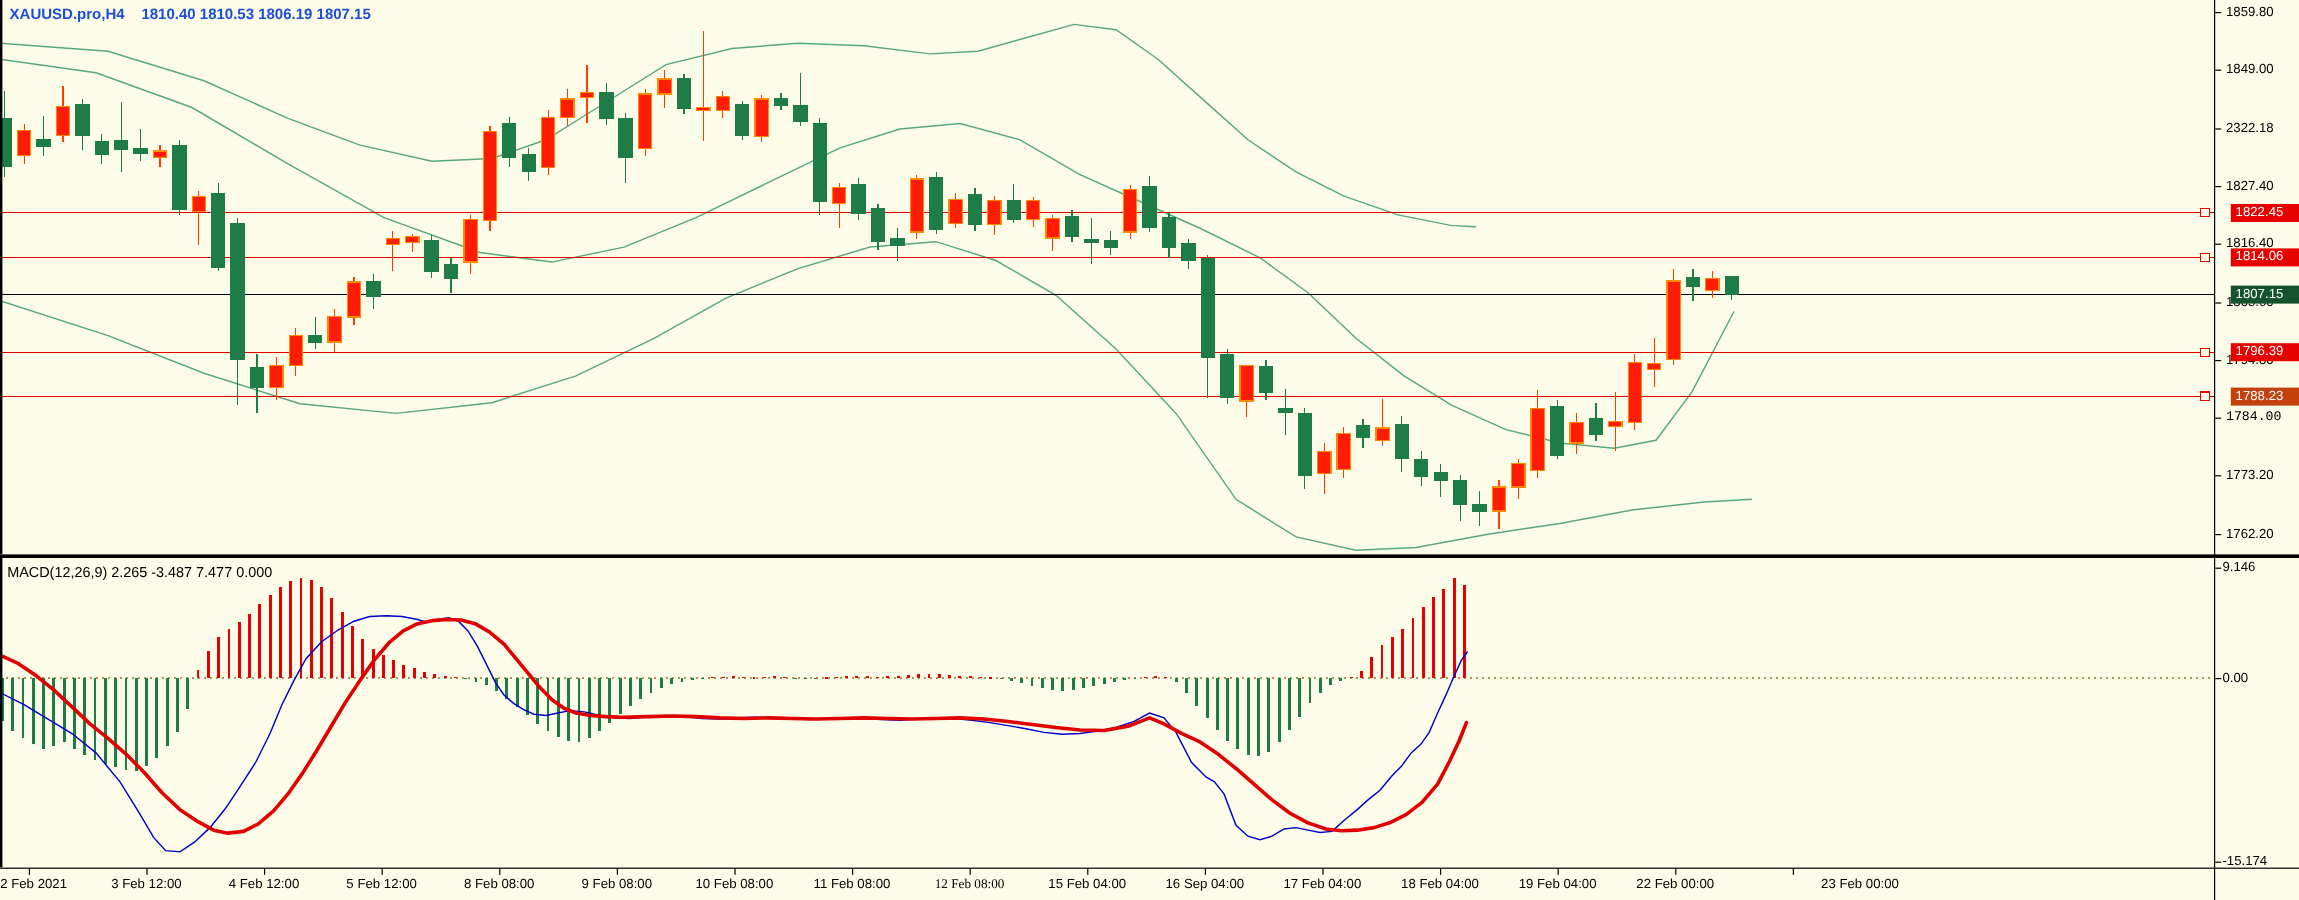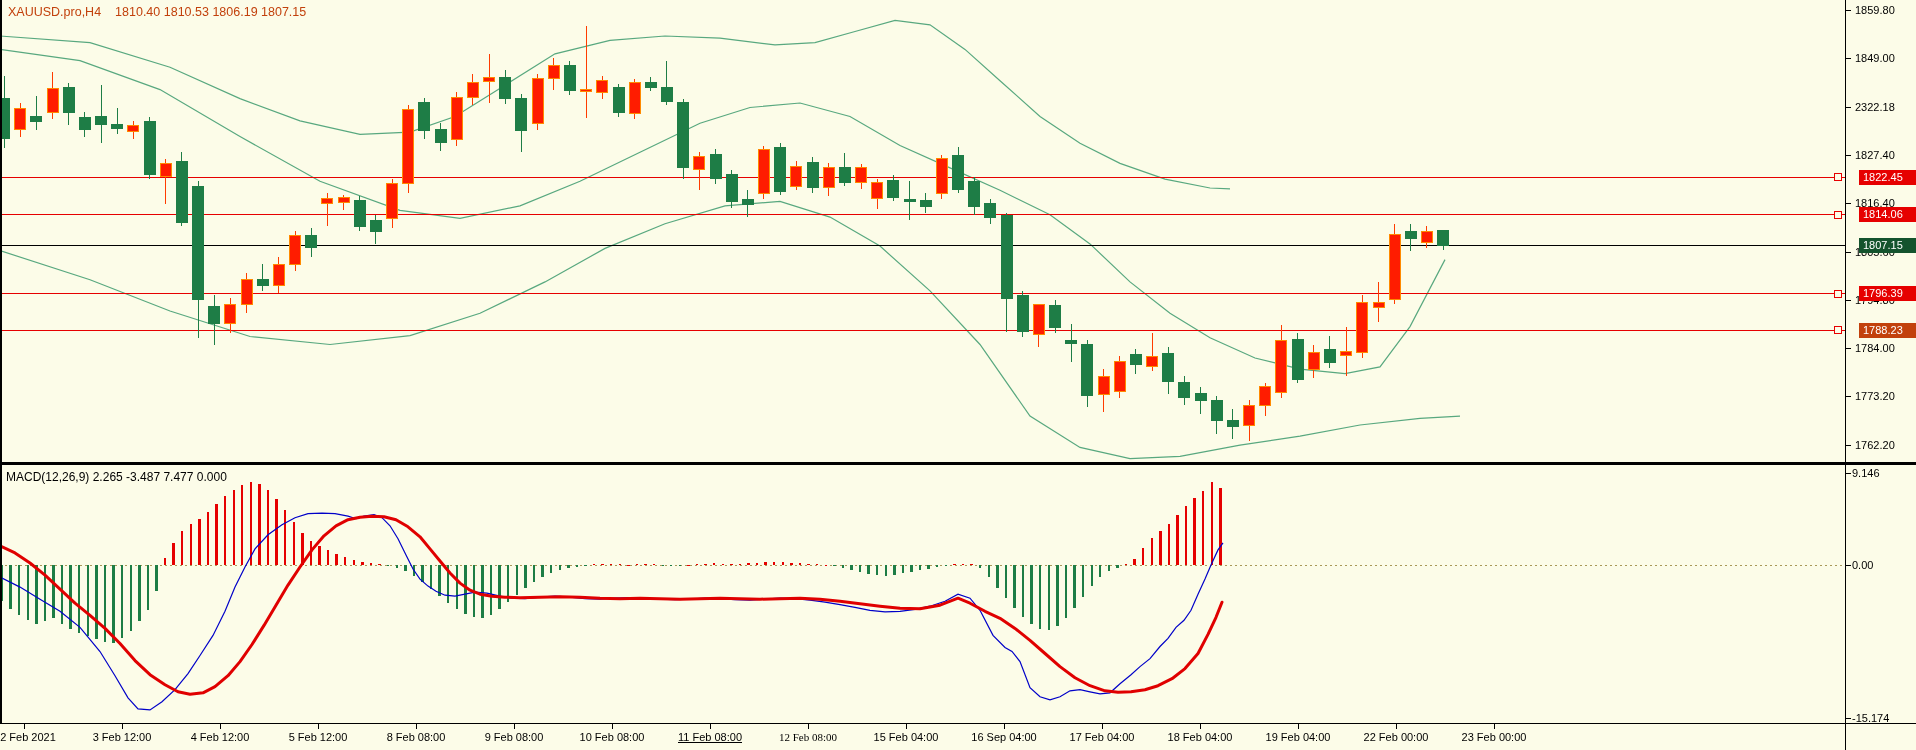--- a/index.html
+++ b/index.html
@@ -12,21 +12,21 @@
   #axis-border{position:absolute;left:1845px;top:0;width:1px;height:750px;background:#000;}
   #price-axis{position:absolute;left:1846px;top:0;width:70px;height:723px;}
   .axis-label{position:absolute;left:9px;font-size:11px;color:#000;white-space:nowrap;}
   .axis-tick{position:absolute;left:0;width:5px;height:1px;background:#000;}
   .price-tag{position:absolute;left:13px;width:60px;height:15px;line-height:15px;
              font-size:11px;color:#fff;padding-left:4px;white-space:nowrap;}
   #macd-scale .axis-label{left:5px;}
   #time-axis{position:absolute;left:0;top:723px;width:1916px;height:27px;border-top:1px solid #000;}
   .time-tick{position:absolute;top:0;width:1px;height:5px;background:#000;}
   .time-label{position:absolute;top:7px;font-size:11px;color:#000;white-space:nowrap;transform:translateX(-50%);}
-  #chart-title{position:absolute;left:8px;top:5px;font-size:12.5px;color:#c2410c;}
+  #chart-title{position:absolute;left:8px;top:5px;font-size:12.5px;color:#1d4ed8;font-weight:bold;}
   #chart-title .ohlc{margin-left:14px;}
   #macd-title{position:absolute;left:6px;top:470px;font-size:12px;color:#000;}
 </style>
 </head>
 <body>
 
 <div id="window">
   <svg id="main-pane" width="1846" height="462">
       <g>
         <path d="M0.0 36.0 L90.0 42.7 L170.0 67.3 L240.0 98.6 L300.0 120.9 L360.0 134.3 L410.0 132.1 L455.0 116.5 L505.0 85.2 L555.0 53.8 L610.0 40.4 L665.0 36.0 L720.0 38.2 L775.0 44.9 L815.0 42.7 L855.0 31.5 L895.0 20.3 L930.0 24.8 L965.0 49.4 L1000.0 80.7 L1040.0 116.5 L1080.0 143.3 L1120.0 163.4 L1165.0 179.1 L1210.0 188.0 L1230.0 188.9" fill="none" stroke="#58a87f" stroke-width="1.2"></path>
@@ -390,21 +390,21 @@
       <div class="axis-label" style="top: 101px;">2322.18</div>
       <div class="axis-tick" style="top: 155px;"></div>
       <div class="axis-label" style="top: 149px;">1827.40</div>
       <div class="axis-tick" style="top: 203px;"></div>
       <div class="axis-label" style="top: 197px;">1816.40</div>
       <div class="axis-tick" style="top: 252px;"></div>
       <div class="axis-label" style="top: 246px;">1805.60</div>
       <div class="axis-tick" style="top: 300px;"></div>
       <div class="axis-label" style="top: 294px;">1794.80</div>
       <div class="axis-tick" style="top: 348px;"></div>
-      <div class="axis-label" style="top: 342px;">1784.00</div>
+      <div class="axis-label" style="top: 342px; font-family: Liberation Mono, monospace;">1784.00</div>
       <div class="axis-tick" style="top: 396px;"></div>
       <div class="axis-label" style="top: 390px;">1773.20</div>
       <div class="axis-tick" style="top: 445px;"></div>
       <div class="axis-label" style="top: 439px;">1762.20</div>
       <div class="price-tag" style="top: 170px; background: rgb(230, 0, 0);">1822.45</div>
       <div class="price-tag" style="top: 207px; background: rgb(230, 0, 0);">1814.06</div>
       <div class="price-tag" style="top: 238px; background: #14532d;">1807.15</div>
       <div class="price-tag" style="top: 286px; background: rgb(230, 0, 0);">1796.39</div>
       <div class="price-tag" style="top: 323px; background: #c2410c;">1788.23</div>
     </div>
@@ -425,35 +425,35 @@
       <div class="time-label" style="left: 220px;">4 Feb 12:00</div>
       <div class="time-tick" style="left: 318px;"></div>
       <div class="time-label" style="left: 318px;">5 Feb 12:00</div>
       <div class="time-tick" style="left: 416px;"></div>
       <div class="time-label" style="left: 416px;">8 Feb 08:00</div>
       <div class="time-tick" style="left: 514px;"></div>
       <div class="time-label" style="left: 514px;">9 Feb 08:00</div>
       <div class="time-tick" style="left: 612px;"></div>
       <div class="time-label" style="left: 612px;">10 Feb 08:00</div>
       <div class="time-tick" style="left: 710px;"></div>
-      <div class="time-label" style="left: 710px; text-decoration: underline;">11 Feb 08:00</div>
+      <div class="time-label" style="left: 710px;">11 Feb 08:00</div>
       <div class="time-tick" style="left: 808px;"></div>
       <div class="time-label" style="left: 808px; font-family: Liberation Serif, serif;">12 Feb 08:00</div>
       <div class="time-tick" style="left: 906px;"></div>
       <div class="time-label" style="left: 906px;">15 Feb 04:00</div>
       <div class="time-tick" style="left: 1004px;"></div>
       <div class="time-label" style="left: 1004px;">16 Sep 04:00</div>
       <div class="time-tick" style="left: 1102px;"></div>
       <div class="time-label" style="left: 1102px;">17 Feb 04:00</div>
       <div class="time-tick" style="left: 1200px;"></div>
       <div class="time-label" style="left: 1200px;">18 Feb 04:00</div>
       <div class="time-tick" style="left: 1298px;"></div>
       <div class="time-label" style="left: 1298px;">19 Feb 04:00</div>
       <div class="time-tick" style="left: 1396px;"></div>
       <div class="time-label" style="left: 1396px; text-align: right;">22 Feb 00:00</div>
       <div class="time-tick" style="left: 1494px;"></div>
-      <div class="time-label" style="left: 1494px; text-align: right;">23 Feb 00:00</div>
+      <div class="time-label" style="left: 1550px; text-align: right;">23 Feb 00:00</div>
     </div>
   <div id="chart-title">
     <span>XAUUSD.pro,H4</span><span class="ohlc">1810.40 1810.53 1806.19 1807.15</span>
   </div>
   <div id="macd-title">MACD(12,26,9) 2.265 -3.487 7.477 0.000</div>
 </div>
 
 </body></html>

